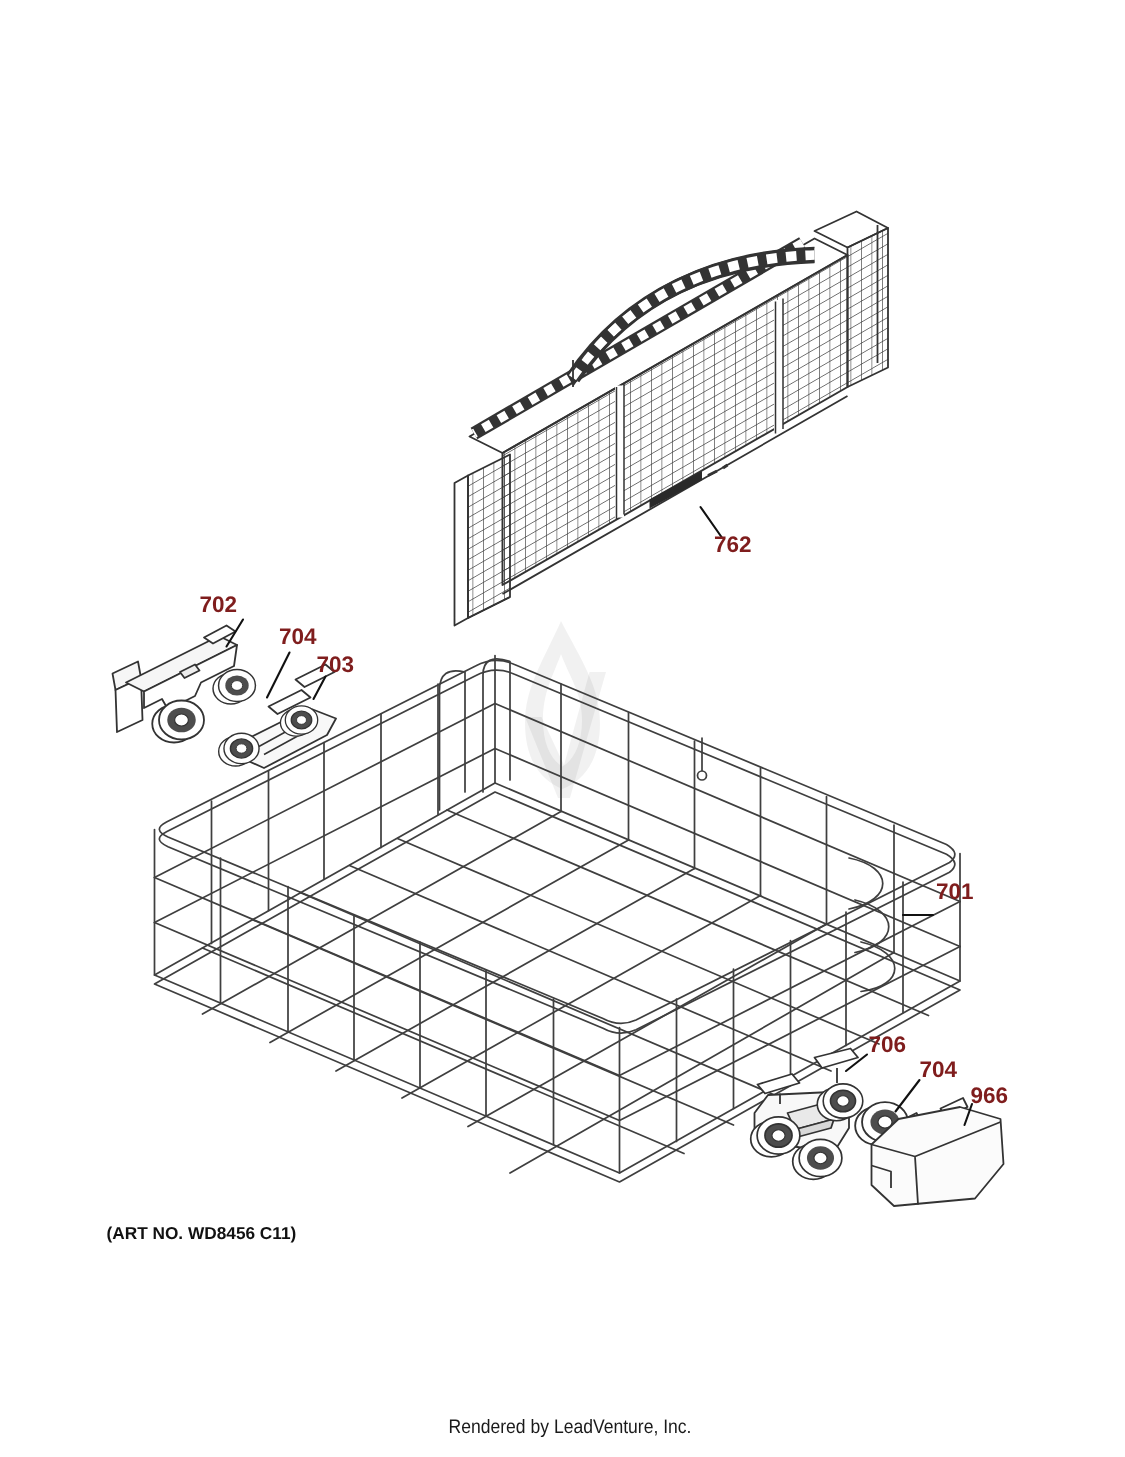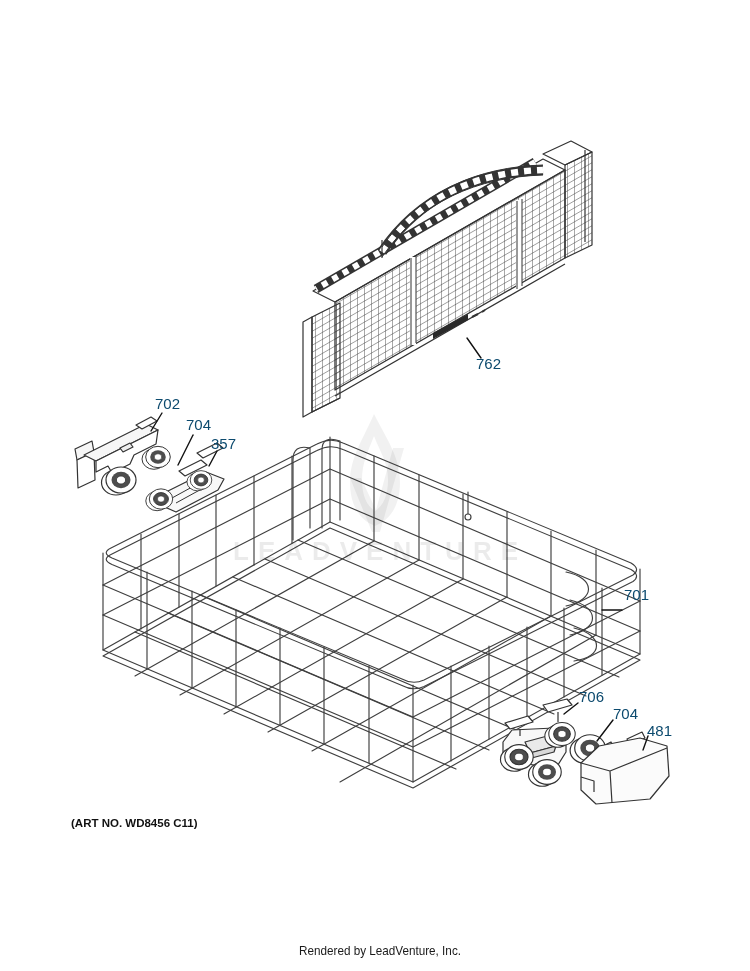--- a/index.html
+++ b/index.html
@@ -1,19 +1,19 @@
 <!DOCTYPE html>
 <html><head>
 <meta charset="utf-8">
 <style>
   html,body{margin:0;padding:0;background:#fff;}
   .canvas{position:relative;width:750px;height:971px;background:#fff;overflow:hidden;
           font-family:"Liberation Sans",sans-serif;}
   .canvas svg{position:absolute;left:0;top:0;}
-  .callout{position:absolute;font-size:15px;font-weight:normal;color:#0c4a6e;
+  .callout{position:absolute;font-size:15px;font-weight:bold;color:#7f1d1d;
            line-height:1;letter-spacing:0;cursor:default;}
   .artno{position:absolute;left:71px;top:817px;font-size:11.5px;font-weight:bold;color:#111;text-align:center;}
   .footer{position:absolute;left:270px;top:943px;width:220px;text-align:center;
           font-size:13px;color:#1a1a1a;transform:scaleX(.9);transform-origin:center;}
   .wmtext{position:absolute;left:233px;top:536px;font-size:26px;font-weight:bold;
           letter-spacing:9px;color:rgba(0,0,0,0.08);white-space:nowrap;}
 </style>
 </head>
 <body>
 
@@ -155,28 +155,27 @@
     <path d="M162,413 L151,431"></path>
     <path d="M193,435 L178,465"></path>
     <path d="M217,451 L209,466"></path>
     <path d="M602,610 L622,610"></path>
     <path d="M578,703 L564,714"></path>
     <path d="M613,720 L597,741"></path>
     <path d="M648,736 L643,750"></path>
   </g>
 </svg>
 
-<div class="wmtext">LEADVENTURE</div>
 
 <div class="callout" style="left:476px;top:356px;">762</div>
-<div class="callout" style="left:155px;top:396px;">702</div>
+<div class="callout" style="left:133px;top:396px;">702</div>
 <div class="callout" style="left:186px;top:417px;">704</div>
-<div class="callout" style="left:211px;top:436px;">357</div>
+<div class="callout" style="left:211px;top:436px;">703</div>
 <div class="callout" style="left:624px;top:587px;">701</div>
 <div class="callout" style="left:579px;top:689px;">706</div>
 <div class="callout" style="left:613px;top:706px;">704</div>
-<div class="callout" style="left:647px;top:723px;">481</div>
+<div class="callout" style="left:647px;top:723px;">966</div>
 
 <div class="artno">(ART NO. WD8456 C11)</div>
 
 <div class="footer">Rendered by LeadVenture, Inc.</div>
 
 </div>
 
 </body></html>

